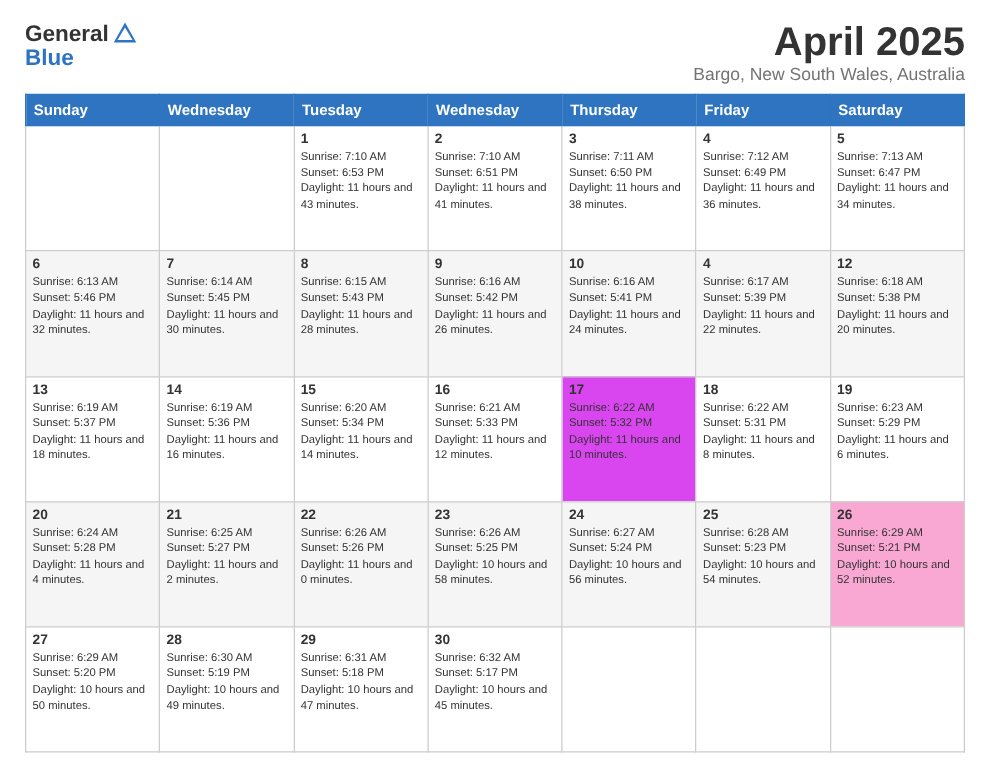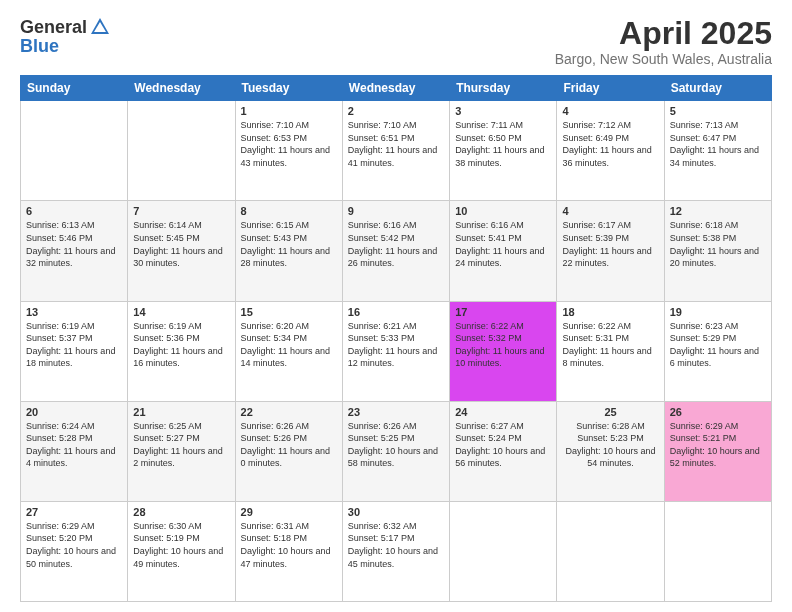--- a/index.html
+++ b/index.html
@@ -263,21 +263,21 @@
             <div class="day-info" style="white-space: pre-line;">Sunrise: 6:26 AM
 Sunset: 5:25 PM
 Daylight: 10 hours and 58 minutes.</div>
           </td>
           <td style="background-color: rgb(245, 245, 245);">
             <span class="day-num">24</span>
             <div class="day-info" style="white-space: pre-line;">Sunrise: 6:27 AM
 Sunset: 5:24 PM
 Daylight: 10 hours and 56 minutes.</div>
           </td>
-          <td style="background-color: rgb(245, 245, 245); text-align: center;">
+          <td style="background-color: rgb(245, 245, 245);">
             <span class="day-num">25</span>
             <div class="day-info" style="white-space: pre-line;">Sunrise: 6:28 AM
 Sunset: 5:23 PM
 Daylight: 10 hours and 54 minutes.</div>
           </td>
           <td style="background-color: #f9a8d4;">
             <span class="day-num">26</span>
             <div class="day-info" style="white-space: pre-line;">Sunrise: 6:29 AM
 Sunset: 5:21 PM
 Daylight: 10 hours and 52 minutes.</div>

